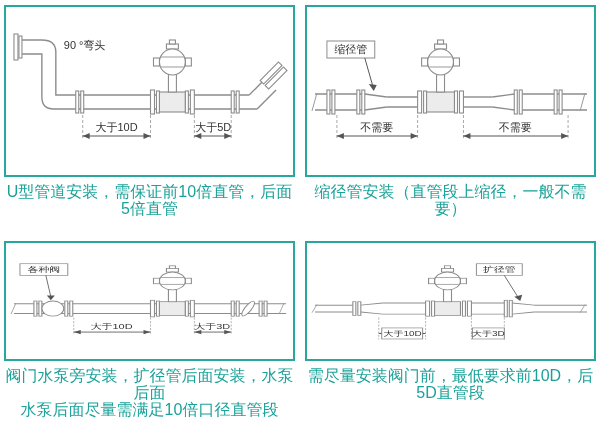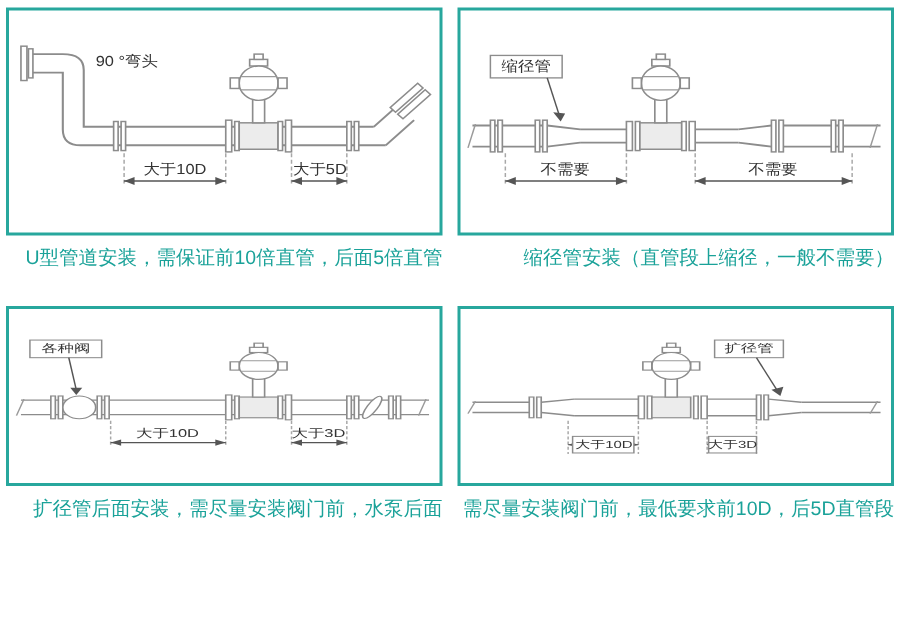--- a/index.html
+++ b/index.html
@@ -9,26 +9,26 @@
     width:600px; height:429px; background:#ffffff;
     font-family:"Liberation Sans","DejaVu Sans",sans-serif;
   }
   .grid {
     display:grid;
     grid-template-columns:291px 291px;
     column-gap:10px; row-gap:24px;
     padding:5px 4px 0 4px;
   }
   .cell { display:flex; flex-direction:column; }
-  .panel-frame { border:2px solid var(--accent); background:#fff; height:152px; }
+  .panel-frame { border:2px solid var(--accent); background:#fff; height:172px; }
   .row2 .panel-frame { height:120px; }
   .panel-frame svg { display:block; width:100%; height:100%; }
   .caption {
-    margin-top:6px; text-align:right; color:var(--caption);
-    font-size:13px; line-height:17px;
+    margin-top:6px; text-align:center; color:var(--caption);
+    font-size:16px; line-height:17px;
   }
   
   .pipe { stroke:#8c8c8c; stroke-width:1.4; fill:none; }
   .part { stroke:#8c8c8c; stroke-width:1.1; fill:#ffffff; }
   .part-fill { stroke:#8c8c8c; stroke-width:1.1; fill:#ececec; }
   .thin { stroke:#9a9a9a; stroke-width:1; fill:none; }
   .ext  { stroke:#a8a8a8; stroke-width:1; stroke-dasharray:3 2; fill:none; }
   .dim  { stroke:#555555; stroke-width:1; fill:none; }
   .arr  { fill:#555555; stroke:none; }
   .lblbox { fill:#ffffff; stroke:#8c8c8c; stroke-width:1; }
@@ -233,21 +233,22 @@
           <line class="ext" x1="189" y1="108" x2="189" y2="133"></line>
           <line class="ext" x1="226" y1="108" x2="226" y2="133"></line>
           <line class="dim" x1="189" y1="129" x2="226" y2="129"></line>
           <polygon class="arr" points="189,129 196,126 196,132"></polygon>
           <polygon class="arr" points="226,129 219,126 219,132"></polygon>
           <text x="207" y="124" text-anchor="middle">大于3D</text>
         </g>
       </svg>
     </div>
     <div class="caption">
-      <div>扩径管后面安装，需尽量安装阀门前，水泵后面</div>
+      <div>阀门水泵旁安装，扩径管后面安装，水泵后面</div>
+      <div>水泵后面尽量需满足10倍口径直管段</div>
     </div>
   </div>
 
   <div class="cell row2">
     <div class="panel-frame">
       <svg viewBox="0 0 288 168" preserveAspectRatio="none">
         <g>
           <path class="pipe" d="M8 90 H46"></path>
           <path class="pipe" d="M8 100 H46"></path>
           <line class="thin" x1="10" y1="89" x2="5" y2="101"></line>

